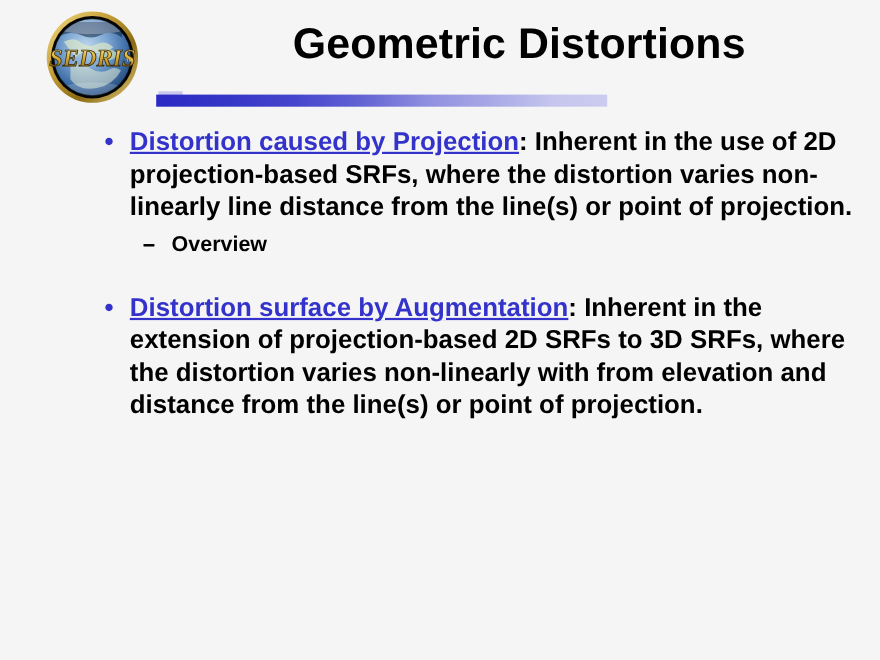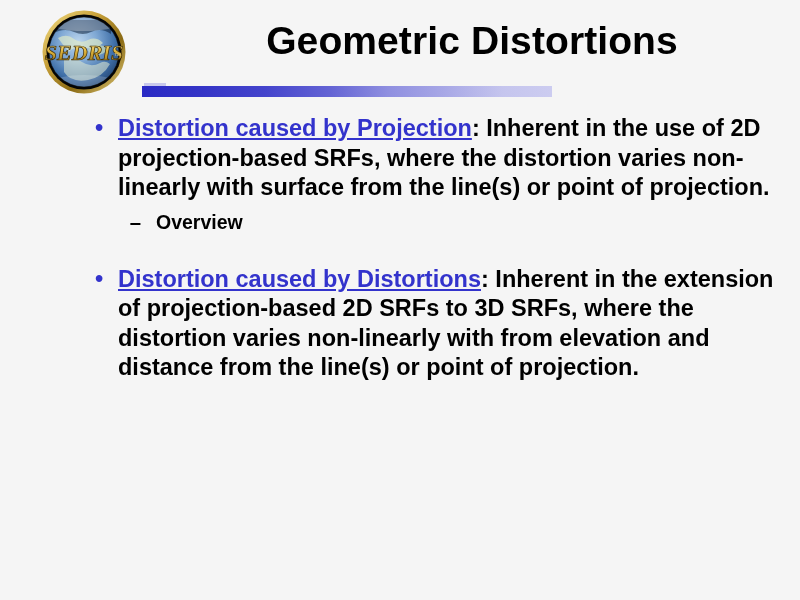--- a/index.html
+++ b/index.html
@@ -219,34 +219,34 @@
   <div class="slide-title">Geometric Distortions</div>
 
   <div class="rule-wrap">
     <div class="rule-tab"></div>
     <div class="rule-bar"></div>
   </div>
 
   <div class="content">
 
     <div class="bullet-l1">
-      <span class="marker">•</span><span class="link-em">Distortion caused by Projection</span><span>: Inherent in the use of 2D projection-based SRFs, where the distortion varies non-linearly with surface from the line(s) or point of projection.</span>
+      <span class="marker">•</span><span class="link-em">Distortion caused by Projection</span><span>: Inherent in the use of 2D projection-based SRFs, where the distortion varies non-linearly line distance from the line(s) or point of projection.</span>
     </div>
 
     <div class="sub-list">
       <div class="bullet-l2">
         <span class="marker">–</span>
       </div>
       <div class="bullet-l2">
         <span class="marker">–</span><span>Overview</span>
       </div>
     </div>
 
     <div class="gap"></div>
 
     <div class="bullet-l1">
-      <span class="marker">•</span><span class="link-em">Distortion caused by Distortions</span><span>: Inherent in the extension of projection-based 2D SRFs to 3D SRFs, where the distortion varies non-linearly with from elevation and distance from the line(s) or point of projection.</span>
+      <span class="marker">•</span><span class="link-em">Distortion surface by Augmentation</span><span>: Inherent in the extension of projection-based 2D SRFs to 3D SRFs, where the distortion varies non-linearly with from elevation and distance from the line(s) or point of projection.</span>
     </div>
 
   </div>
 
 
 </div>
 
 </body></html>

